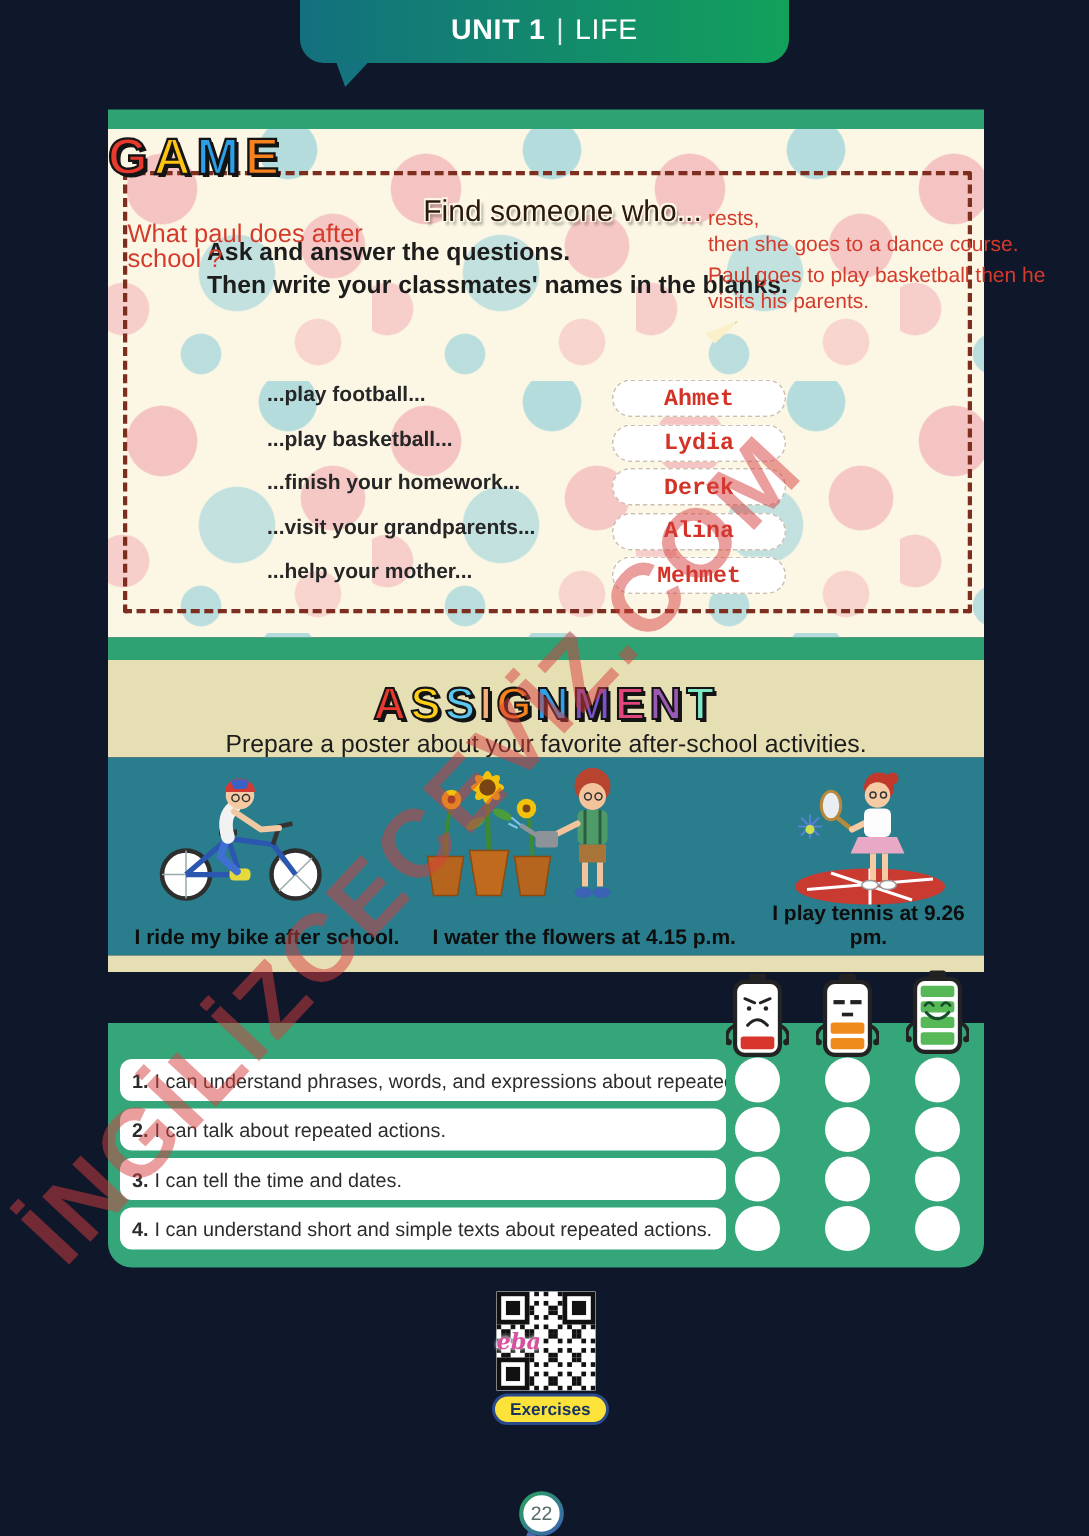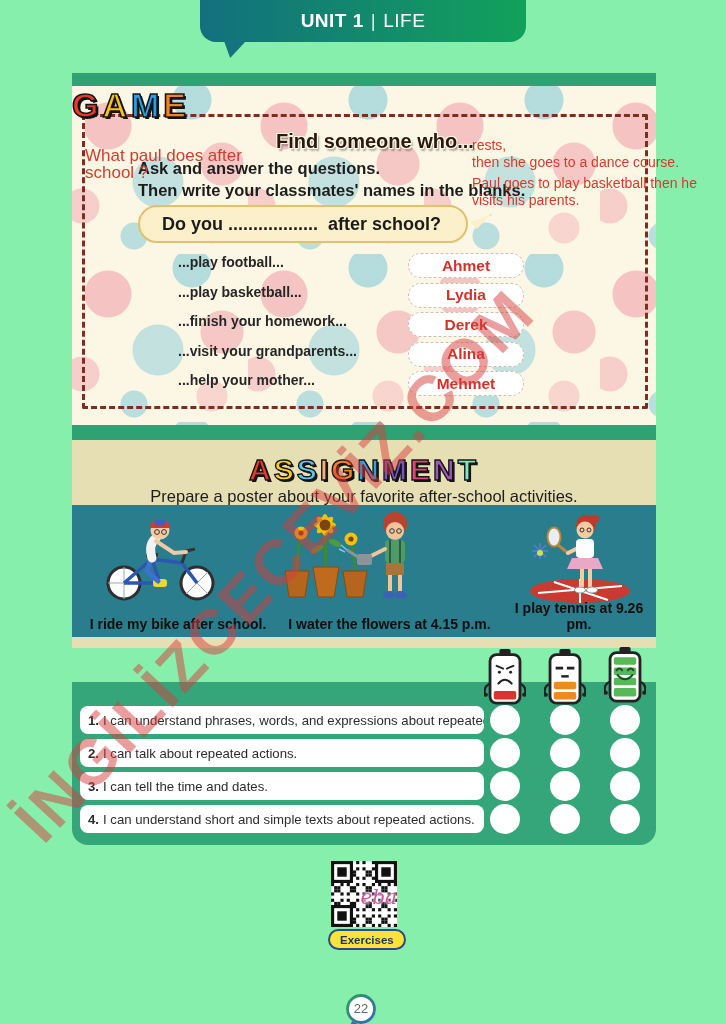--- a/index.html
+++ b/index.html
@@ -1,17 +1,17 @@
 <!DOCTYPE html>
 <html><head>
 <meta charset="utf-8">
 <style>
   html,body{margin:0;padding:0;}
   body{font-family:"Liberation Sans",sans-serif;background:#fff;}
-  .page{position:relative;width:726px;height:1024px;background:#86efac;overflow:hidden;}
+  .page{position:relative;width:726px;height:1024px;background:#0f172a;overflow:hidden;}
 
   
   .unit-bubble{position:absolute;left:200px;top:0;width:326px;height:42px;
     background:linear-gradient(90deg,#13707e,#12a15b);
     border-radius:0 0 16px 16px;display:flex;align-items:center;justify-content:center;
     color:#fff;font-size:19px;letter-spacing:.5px;}
   .unit-bubble b{font-weight:bold;margin-right:7px;}
   .unit-bubble .sep{opacity:.85;margin-right:7px;font-weight:300;}
   .unit-tail{position:absolute;left:224px;top:41px;width:22px;height:17px;
     background:#14737f;clip-path:polygon(0 0,100% 0,28% 100%);}
@@ -28,21 +28,21 @@
       radial-gradient(circle 22px at 150px 78px, rgba(242,178,184,.7) 21px, transparent 22px),
       radial-gradient(circle 14px at 62px 150px, rgba(163,214,219,.75) 13px, transparent 14px),
       radial-gradient(circle 16px at 140px 142px, rgba(242,178,184,.5) 15px, transparent 16px);
     background-size:176px 168px;}
   .game-border{position:absolute;left:10px;right:8px;top:28px;bottom:16px;
     border:3px dashed #7d2e1e;border-radius:2px;}
   .game-title{position:absolute;top:0;left:0;right:0;text-align:left;
     font-size:34px;font-weight:800;letter-spacing:4px;z-index:2;
     -webkit-text-stroke:1.6px #141414;
     text-shadow:2px 2px 0 #141414;}
-  .bubble-word{font-weight:700;color:#2a1a0e;
+  .bubble-word{font-weight:400;color:#2a1a0e;
     text-shadow:-1px -1px 0 #fff8e8,1px -1px 0 #fff8e8,-1px 1px 0 #fff8e8,1px 1px 0 #fff8e8,2px 3px 2px rgba(0,0,0,.35);margin-left:22px;}
   .game-subtitle{position:absolute;top:44px;left:0;right:0;text-align:center;font-size:20px;z-index:2;}
   .anno{color:#d43b2c;position:absolute;z-index:3;line-height:17px;}
   .anno-left{left:13px;top:61px;font-size:17px;width:170px;}
   .anno-right{left:400px;top:51px;font-size:14px;width:340px;line-height:16.5px;}
   .anno-right .gap{height:5px;}
   .game-instructions{position:absolute;left:66px;top:71px;font-size:16.5px;font-weight:bold;
     color:#1d1d1d;line-height:22px;z-index:2;}
   .question-bubble{position:absolute;left:66px;top:119px;width:330px;height:38px;
     background:#fcf0ca;border:2px solid #e3c06b;border-radius:20px;z-index:2;
@@ -50,21 +50,21 @@
     font-weight:bold;font-size:18px;color:#1b1b1b;}
   .question-bubble span{white-space:pre;}
   .question-tail{position:absolute;left:398px;top:128px;width:20px;height:15px;z-index:2;
     background:#fcf0ca;border-right:2px solid #e3c06b;
     clip-path:polygon(0 55%,100% 0,30% 100%);}
   .game-rows{position:absolute;left:0;top:168px;width:100%;z-index:2;}
   .game-row{position:relative;height:22.5px;margin-bottom:7px;}
   .phrase{position:absolute;left:106px;top:0;font-size:14px;font-weight:bold;color:#262626;}
   .name-pill{position:absolute;left:336px;top:-1px;width:114px;height:23px;background:#fff;
     border:1.5px dashed #cdbfb0;border-radius:13px;display:flex;align-items:center;justify-content:center;
-    color:#d33327;font-size:15.5px;font-weight:bold;}
+    color:#d33327;font-size:15.5px;font-weight:bold;font-family:Liberation Mono, monospace;}
 
   
   .assign-tan{position:absolute;left:72px;top:440px;width:584px;height:65px;background:#e7dfb4;text-align:center;}
   .assign-title{margin-top:13px;font-size:30px;font-weight:800;letter-spacing:3px;
     -webkit-text-stroke:1.4px #141414;text-shadow:2px 2px 0 #141414;}
   .assign-instruction{font-size:16.5px;color:#1c1c1c;margin-top:0;}
   .assign-teal{position:absolute;left:72px;top:505px;width:584px;height:132px;background:#297d8d;}
   .figure{position:absolute;}
   .caption{position:absolute;bottom:5px;font-size:14px;font-weight:bold;color:#0e0e0e;text-align:center;}
 
@@ -76,22 +76,22 @@
     background:#35a67a;border-radius:0 0 16px 16px;}
   .sa-row{position:absolute;left:8px;width:404px;height:28px;background:#fff;border-radius:8px;
     display:flex;align-items:center;padding:0 8px;box-sizing:border-box;
     font-size:13.2px;color:#2c2c2c;white-space:nowrap;overflow:hidden;}
   .sa-row b{margin-right:4px;}
   .rating-circle{position:absolute;width:30px;height:30px;border-radius:50%;background:#fff;}
   .battery{position:absolute;width:42px;height:58px;z-index:5;}
 
   
   .qr-box{position:absolute;left:331px;top:861px;width:66px;height:66px;background:#fff;}
-  .qr-label{position:absolute;left:0;top:24px;width:66px;text-align:right;
-    font-family:"DejaVu Serif",serif;font-style:italic;font-weight:normal;font-size:20px;color:#d6519f;
+  .qr-label{position:absolute;left:0;top:24px;width:66px;text-align:left;
+    font-family:"DejaVu Serif",serif;font-style:italic;font-weight:bold;font-size:15px;color:#d6519f;
     text-shadow:0 0 3px #fff,0 0 3px #fff;}
   .exercises-pill{position:absolute;left:328px;top:929px;height:17px;padding:0 10px;
     background:#fde23a;border:2px solid #2b4a8b;border-radius:12px;
     display:flex;align-items:center;justify-content:center;
     font-size:11.5px;font-weight:bold;color:#16345f;}
   .page-bubble{position:absolute;left:344px;top:993px;width:36px;height:40px;}
   .page-num{position:absolute;left:0;top:8px;width:34px;text-align:center;font-size:13px;color:#5a6b6b;}
 
   
   .watermark{position:absolute;left:0;top:806px;transform:rotate(-47deg);transform-origin:0 0;
@@ -125,23 +125,20 @@
     <div class="game-instructions">
       <div>Ask and answer the questions.</div>
       <div>Then write your classmates' names in the blanks.</div>
     </div>
     <div class="anno anno-right">
       <div>rests,</div>
       <div>then she goes to a dance course.</div>
       <div class="gap"></div>
       <div>Paul goes to play basketball then he</div>
       <div>visits his parents.</div>
-    </div>
-    <div class="question-bubble">
-      <span>Do you ..................  after school?</span>
     </div>
     <div class="question-tail"></div>
 
     <div class="game-rows">
       <div class="game-row">
         <span class="phrase">...play football...</span>
         <span class="name-pill">Ahmet</span>
       </div>
       <div class="game-row">
         <span class="phrase">...play basketball...</span>

